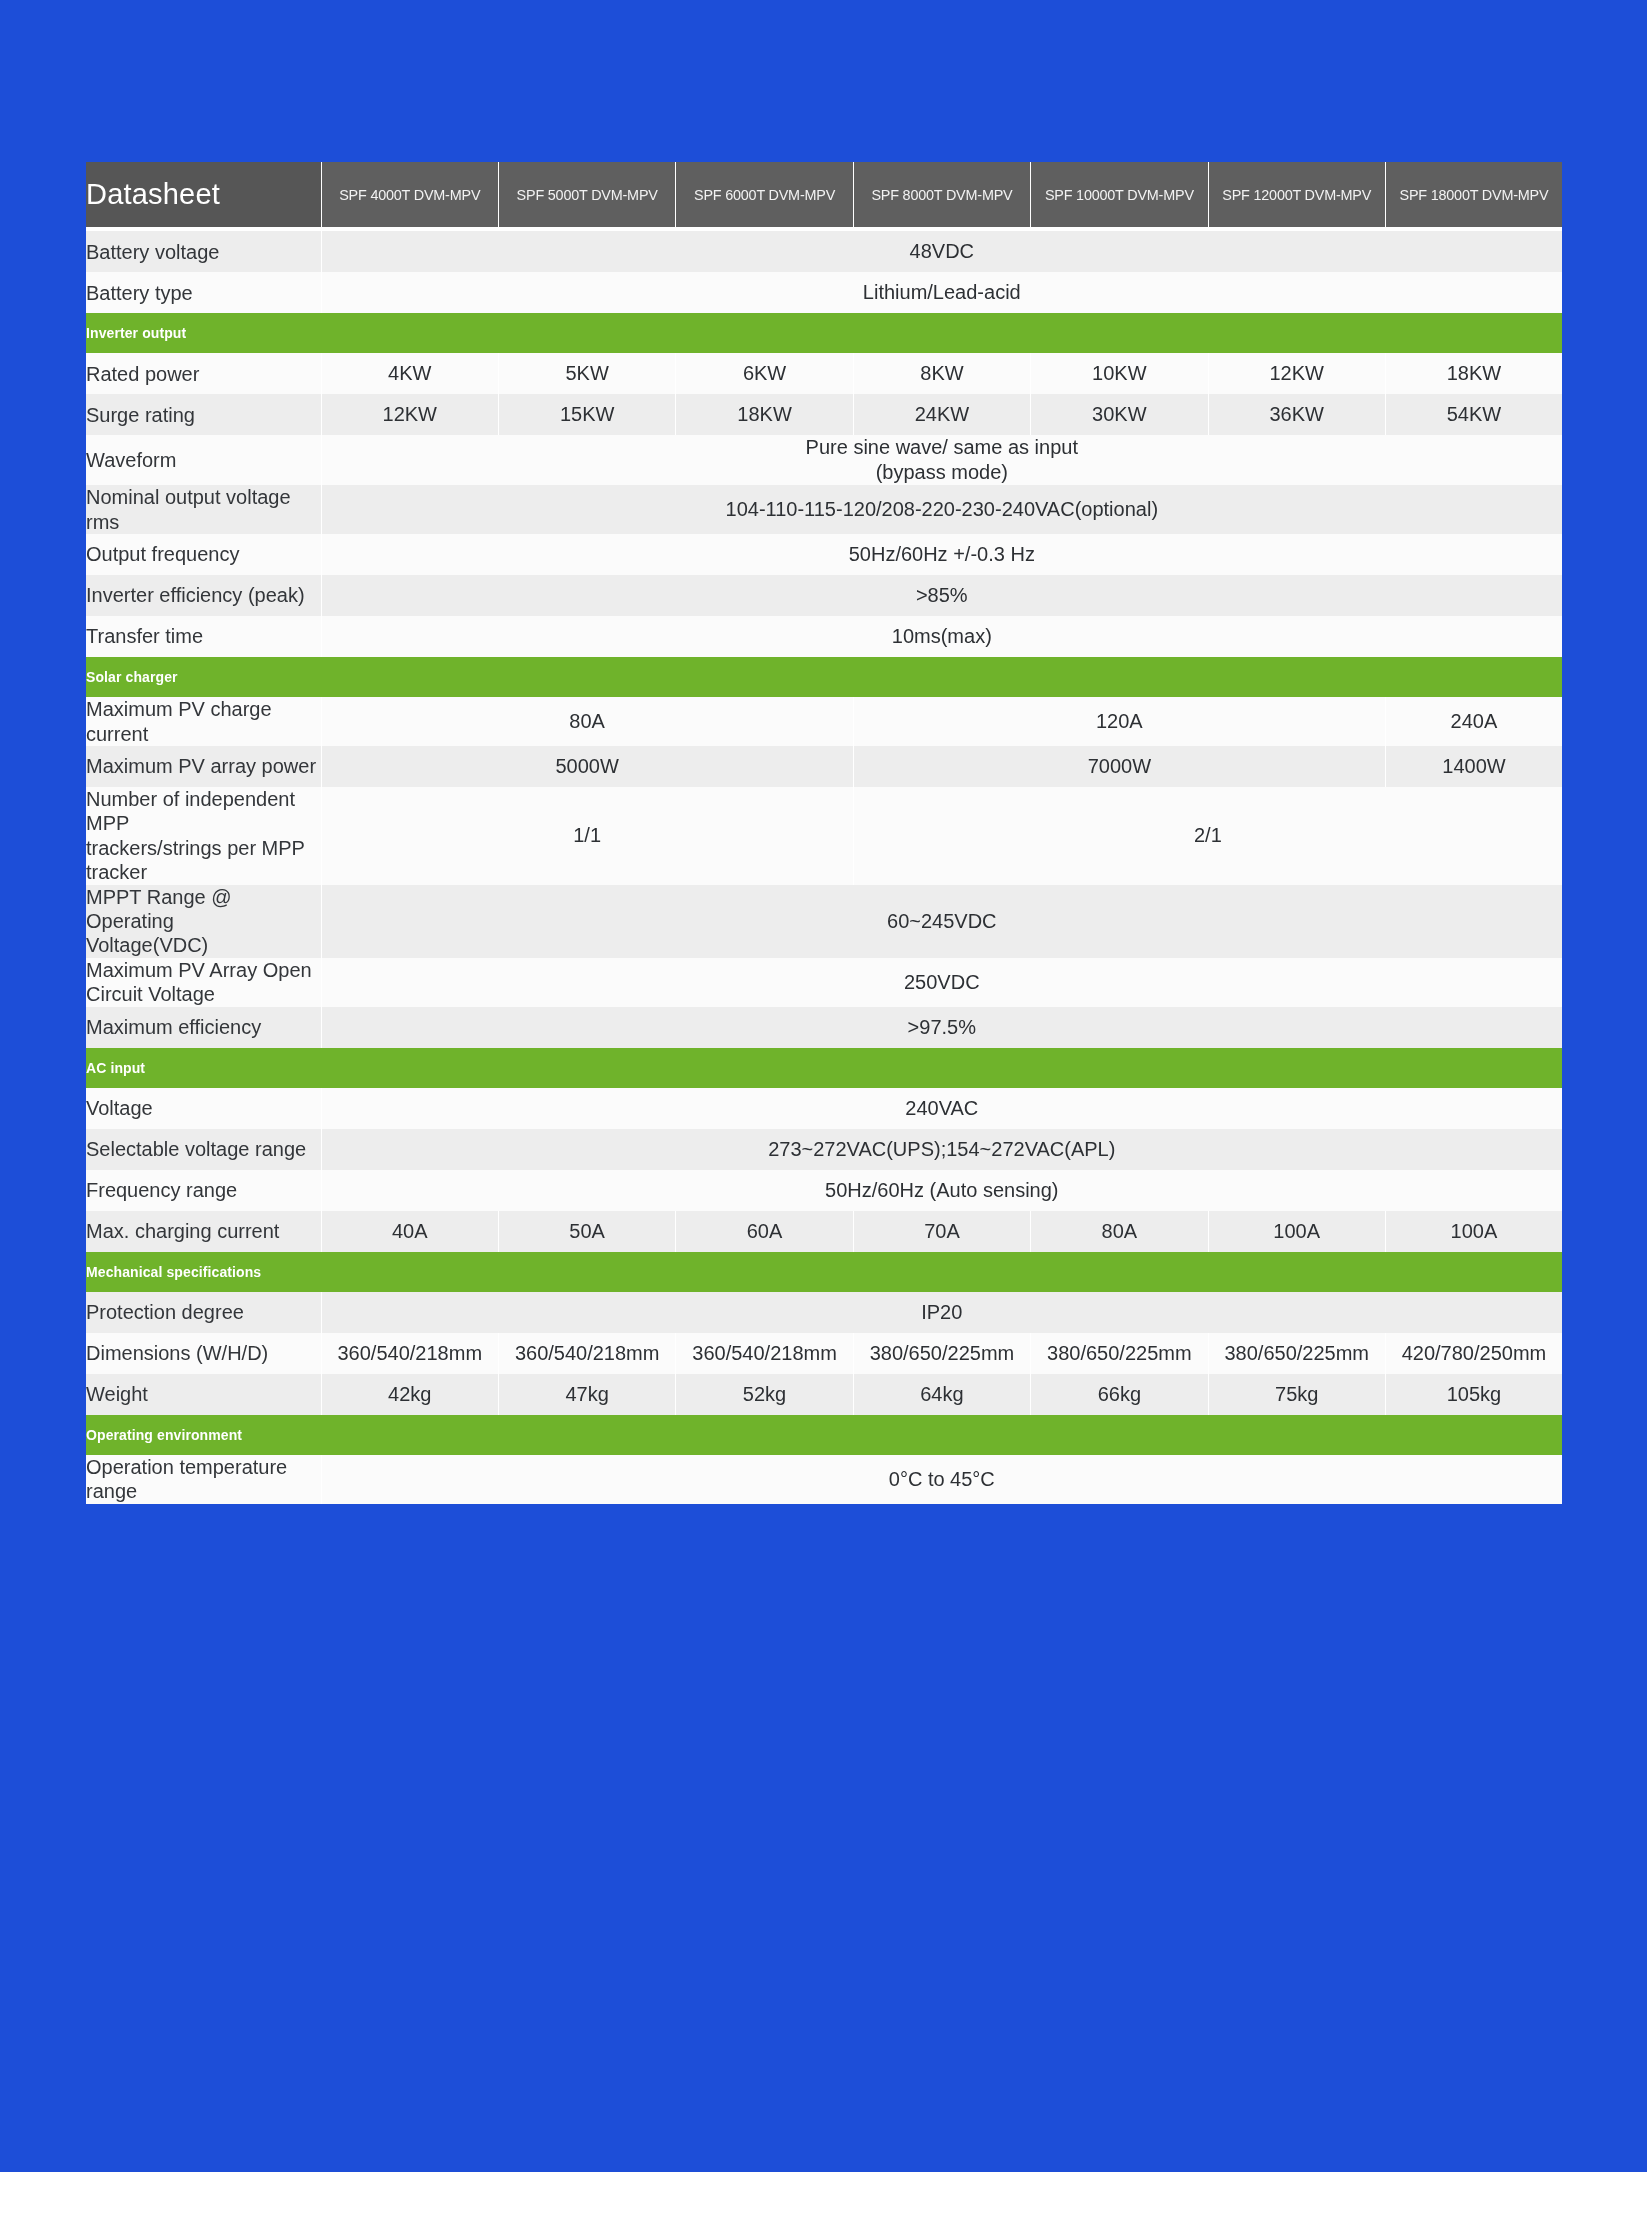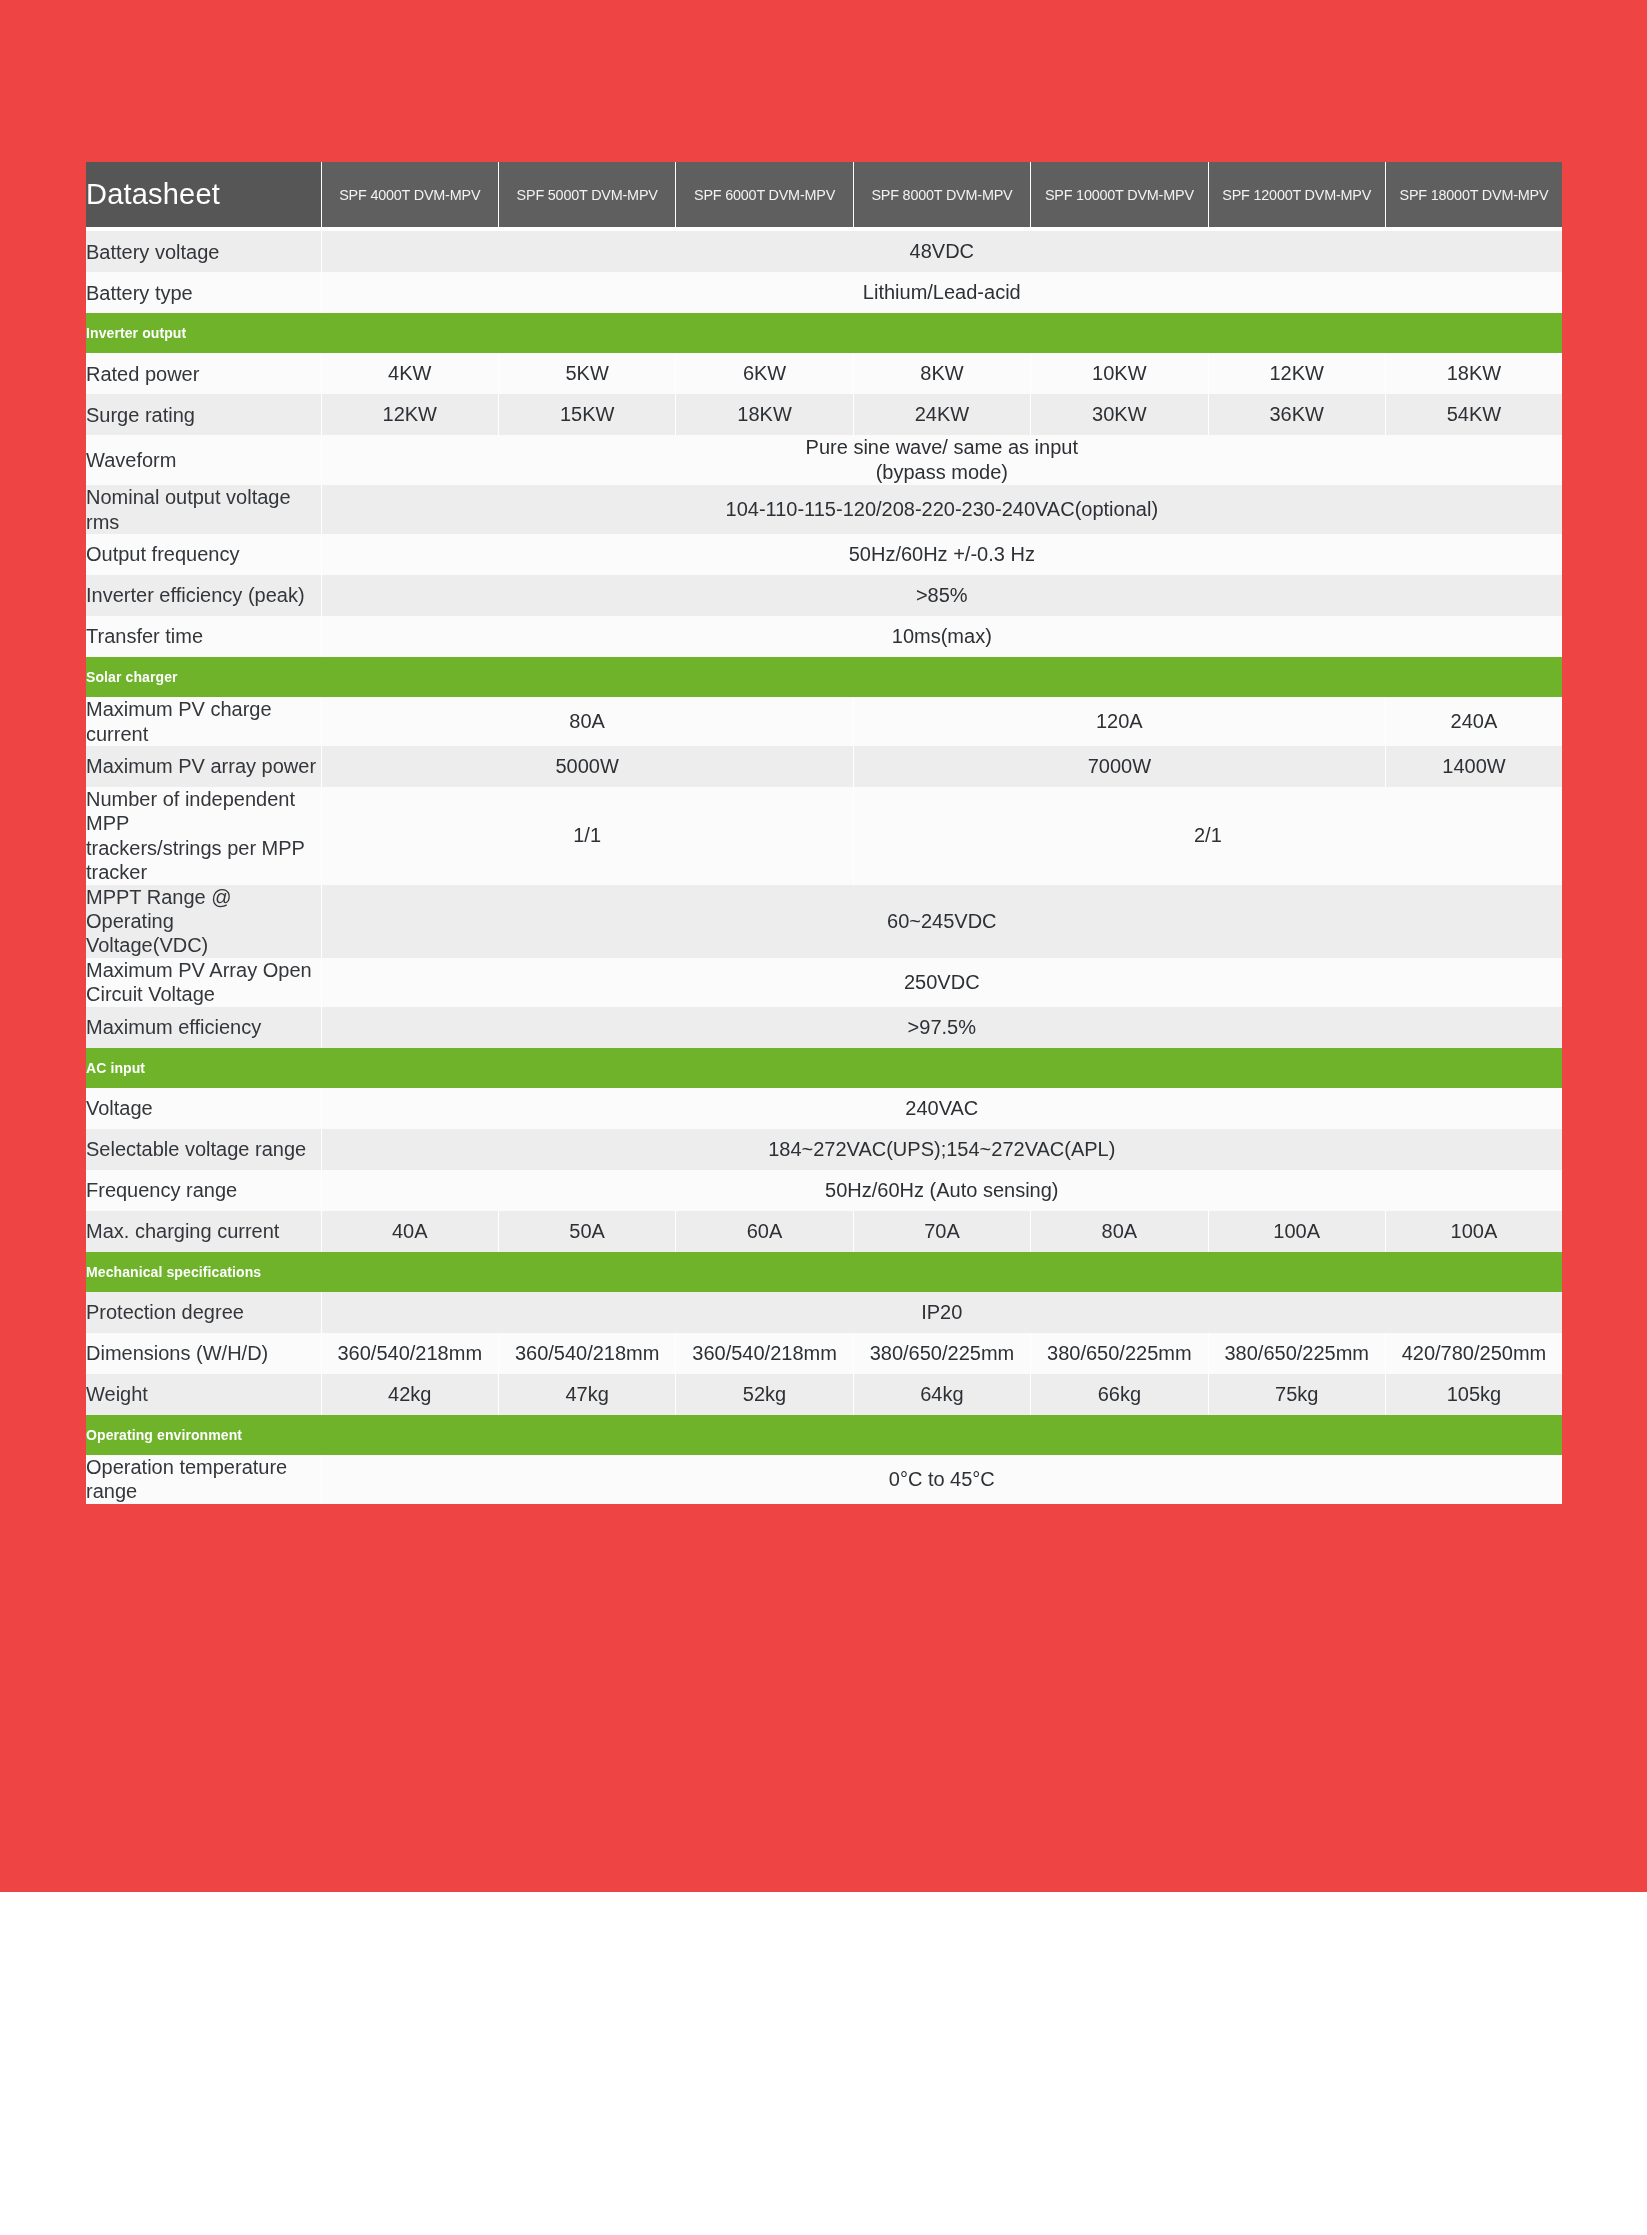--- a/index.html
+++ b/index.html
@@ -9,22 +9,22 @@
     background: #ffffff;
     width: 1647px;
     height: 2236px;
     font-family: "Liberation Sans", sans-serif;
     -webkit-font-smoothing: antialiased;
   }
 
   .page {
     position: relative;
     width: 1647px;
-    height: 1892px;
-    background: #ef4444;
+    height: 2172px;
+    background: #1d4ed8;
     overflow: hidden;
   }
 
   .sheet {
     position: absolute;
     left: 86px;
     top: 162px;
     width: 1476px;
   }
 
@@ -254,21 +254,21 @@
         <td colspan="8">AC input</td>
       </tr>
 
       <tr class="r">
         <td class="lbl shade-b">Voltage</td>
         <td class="val last shade-b" colspan="7">240VAC</td>
       </tr>
 
       <tr class="r">
         <td class="lbl shade-a">Selectable voltage range</td>
-        <td class="val last shade-a" colspan="7">184~272VAC(UPS);154~272VAC(APL)</td>
+        <td class="val last shade-a" colspan="7">273~272VAC(UPS);154~272VAC(APL)</td>
       </tr>
 
       <tr class="r">
         <td class="lbl shade-b">Frequency range</td>
         <td class="val last shade-b" colspan="7">50Hz/60Hz (Auto sensing)</td>
       </tr>
 
       <tr class="r">
         <td class="lbl shade-a">Max. charging current</td>
         <td class="val shade-a">40A</td>

